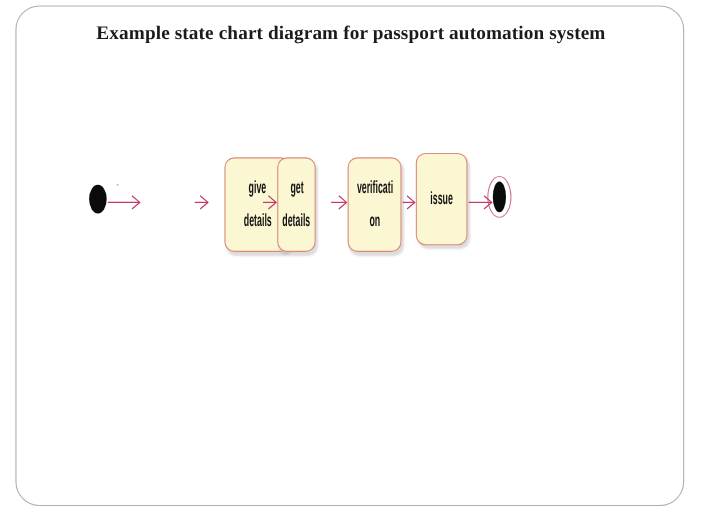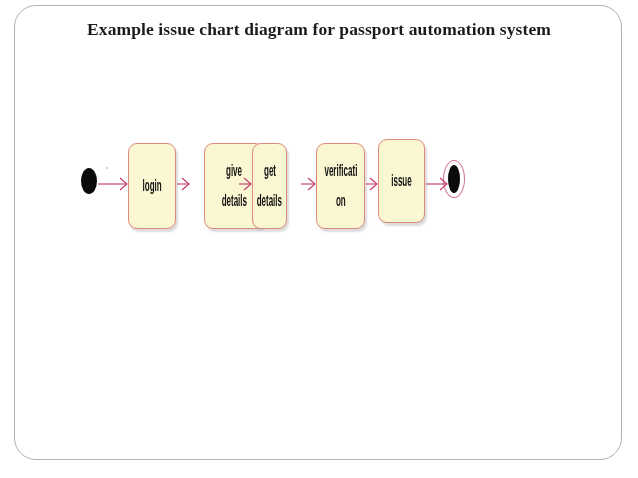--- a/index.html
+++ b/index.html
@@ -124,31 +124,28 @@
     height: 2px;
     background: #d9b9c4;
     border-radius: 50%;
   }
 </style>
 </head>
 <body>
 
 <div id="slide-frame"></div>
 
-<div id="slide-title">Example issue chart diagram for passport automation system</div>
+<div id="slide-title">Example state chart diagram for passport automation system</div>
 
 <div id="diagram">
 
   <div class="start-node" style="left:81px; top:168px; width:16px; height:26px;"></div>
 
   <div class="stray-dot" style="left:106px; top:167px;"></div>
 
-  <div class="state-box" style="left:128px; top:143px; width:48px; height:86px;">
-    <div class="state-label">login</div>
-  </div>
 
   <div class="state-box" style="left:204px; top:143px; width:60px; height:86px;">
     <div class="state-label">give</div>
     <div class="state-label">details</div>
   </div>
 
   <div class="state-box" style="left:252px; top:143px; width:35px; height:86px;">
     <div class="state-label">get</div>
     <div class="state-label">details</div>
   </div>

